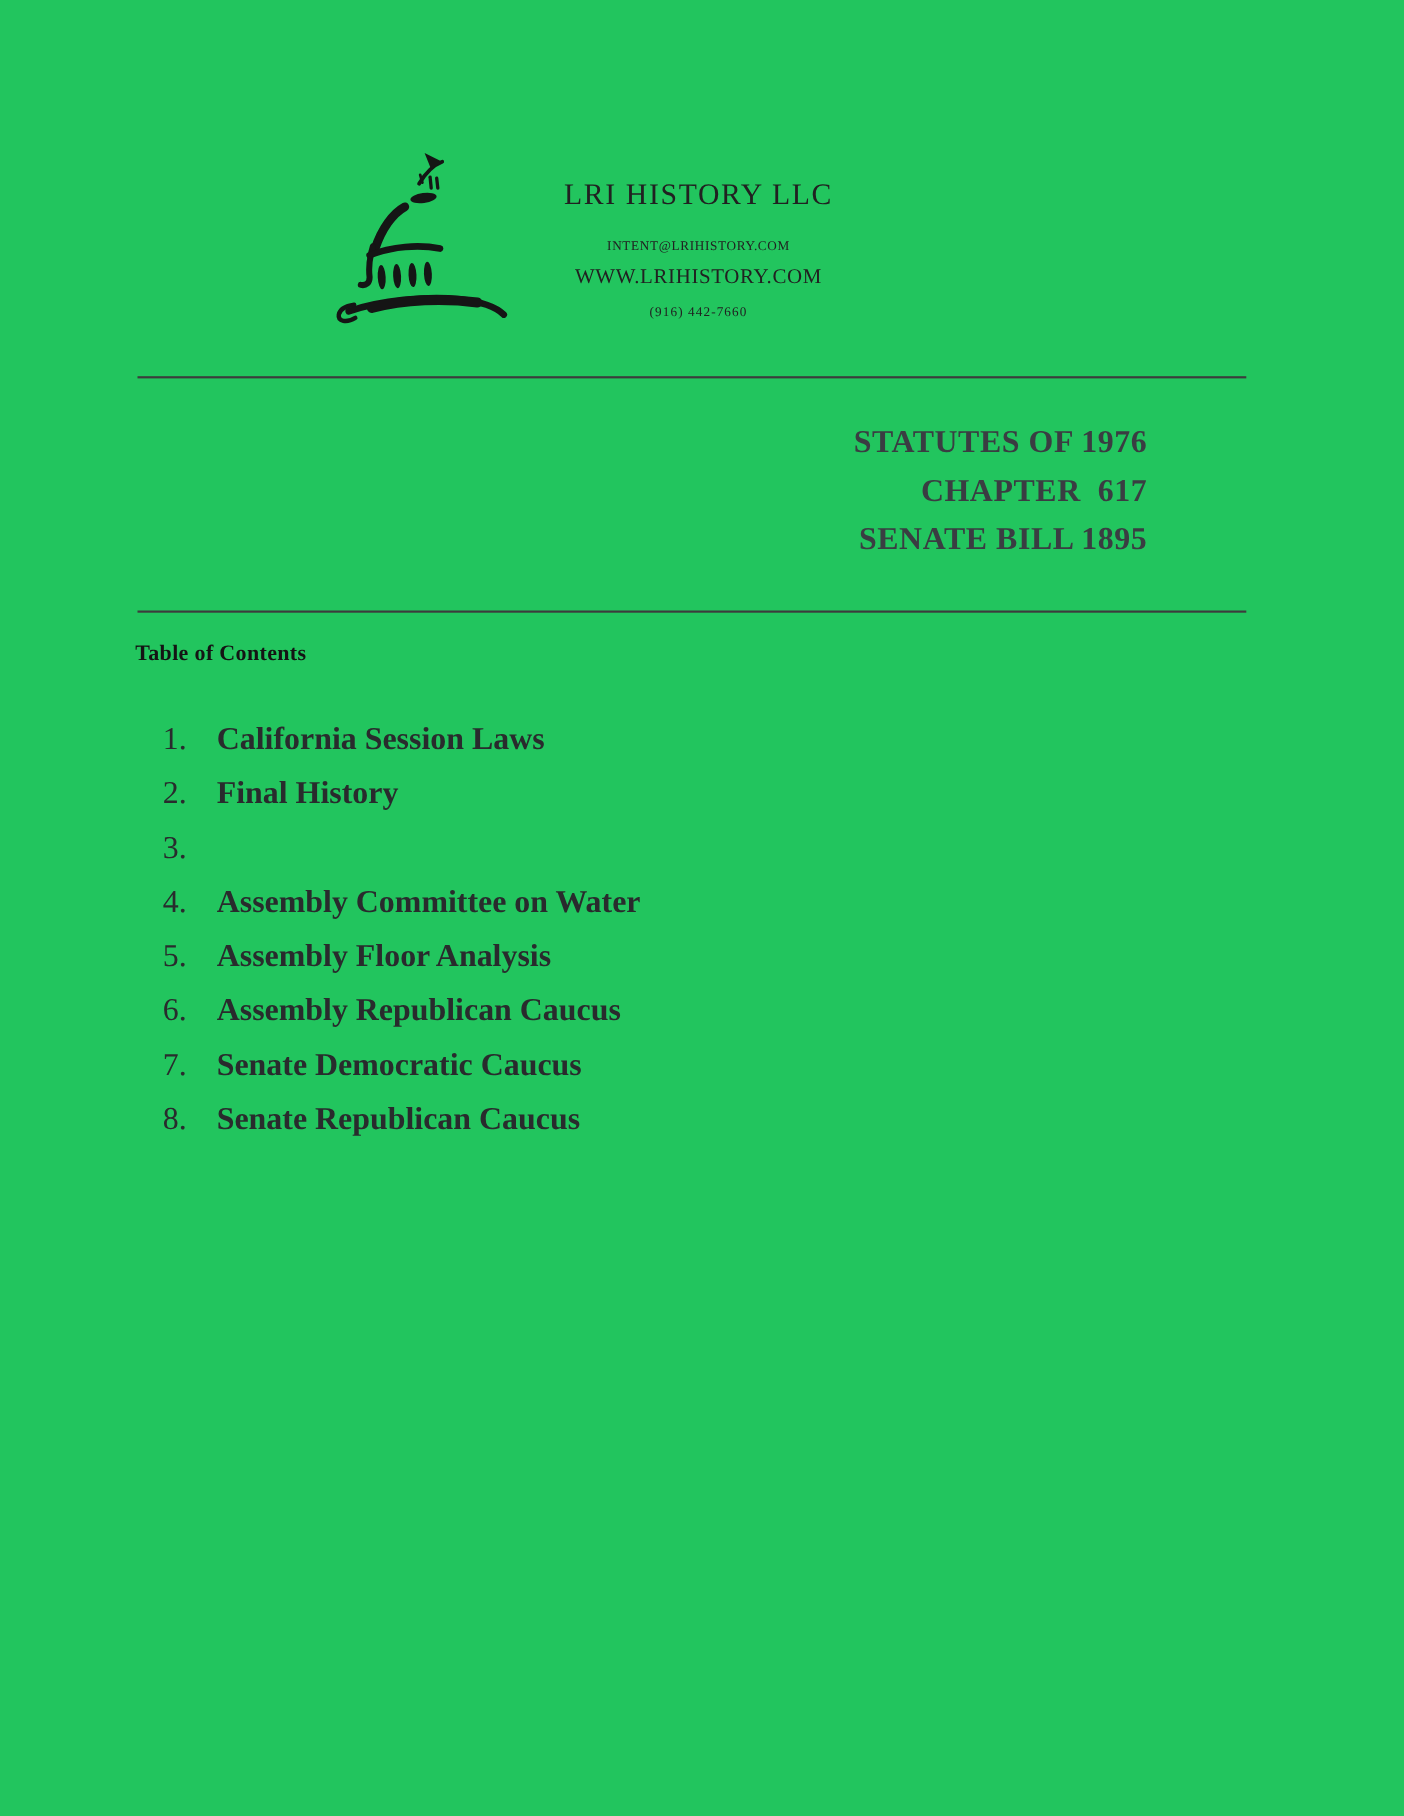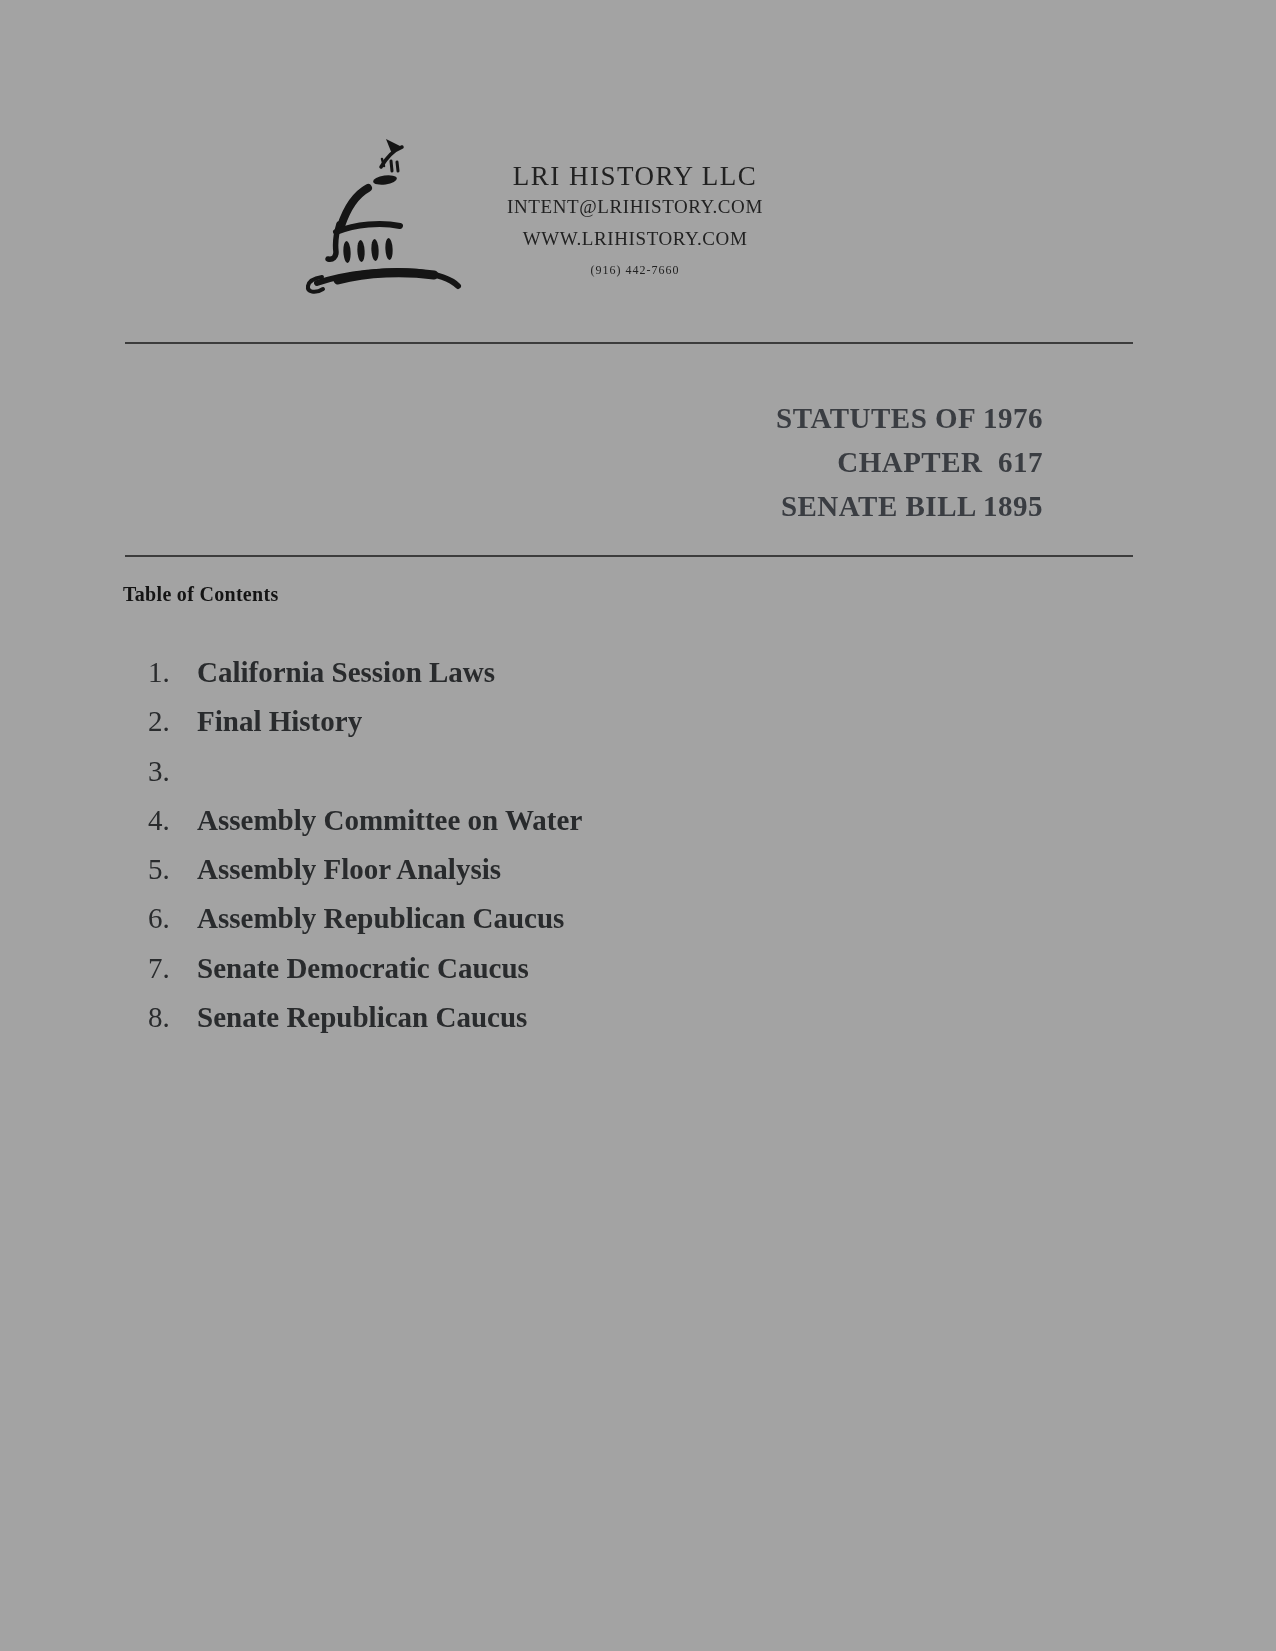--- a/index.html
+++ b/index.html
@@ -4,21 +4,21 @@
 <style>
   html, body {
     margin: 0;
     padding: 0;
     background: #e8e8e8;
   }
   .page {
     position: relative;
     width: 1276px;
     height: 1651px;
-    background: #a3a3a3;
+    background: #22c55e;
     overflow: hidden;
     font-family: "Liberation Serif", "DejaVu Serif", serif;
     color: #1f1f1f;
     margin: 0 auto;
   }
 
   
   .logo {
     position: absolute;
     left: 296px;
@@ -33,23 +33,23 @@
     width: 362px;
     text-align: center;
     color: #212121;
   }
   .brand-name {
     font-size: 27px;
     letter-spacing: 1.5px;
     white-space: nowrap;
   }
   .brand-email {
-    font-size: 19px;
+    font-size: 12px;
     letter-spacing: 0.6px;
-    margin-top: 4px;
+    margin-top: 24px;
     white-space: nowrap;
   }
   .brand-web {
     font-size: 19px;
     letter-spacing: 0.6px;
     margin-top: 10px;
     white-space: nowrap;
   }
   .brand-phone {
     font-size: 12px;
@@ -65,21 +65,21 @@
     width: 1008px;
     height: 2px;
     background: #3c3c3c;
   }
   .rule-1 { top: 342px; }
   .rule-2 { top: 555px; }
 
   
   .case-header {
     position: absolute;
-    top: 396px;
+    top: 380px;
     right: 233px;
     text-align: right;
     font-weight: bold;
     font-size: 29px;
     line-height: 44px;
     letter-spacing: 0.5px;
     color: #3a3d42;
   }
   .case-line { white-space: pre; }
 

